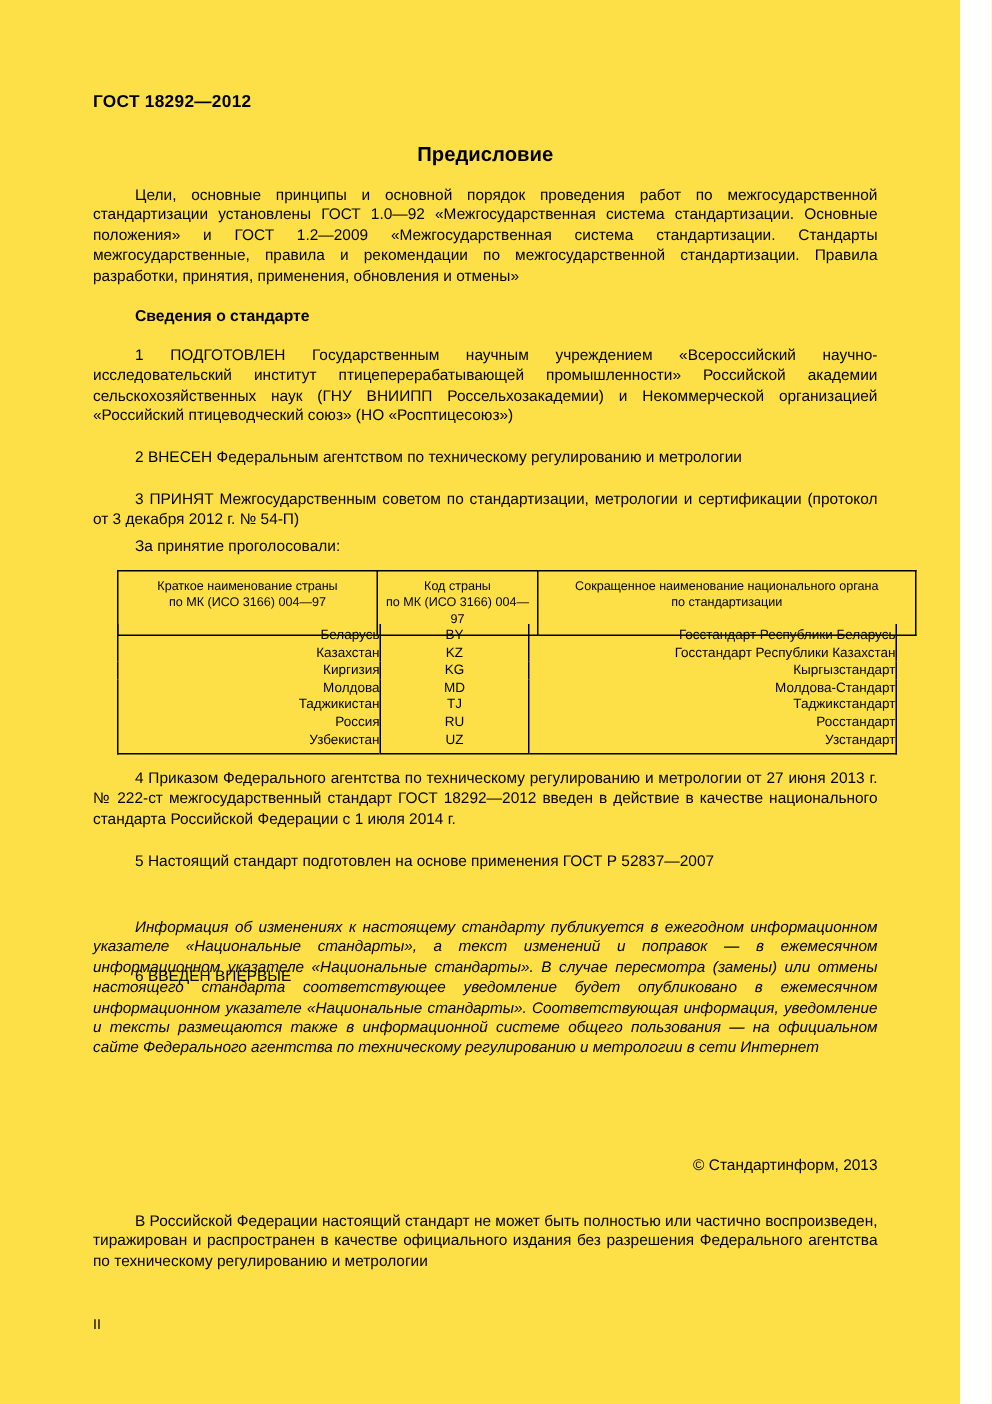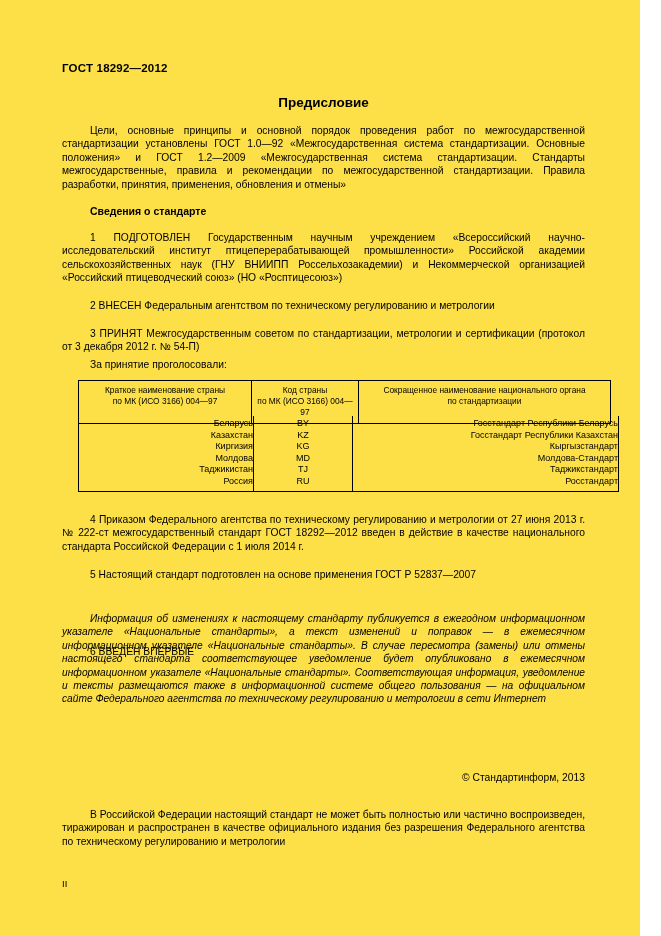--- a/index.html
+++ b/index.html
@@ -137,21 +137,21 @@
     border-right: 1px solid #000;
     padding-left: 10px;
   }
   .data-table td.c2 {
     width: 98px;
     border-right: 1px solid #000;
     text-align: center;
   }
   .data-table td.c3 {
     width: 243px;
-    padding-left: 22px;
+    padding-left: 1px;
   }
   .data-table tr:first-child td { padding-top: 2px; }
   .data-table tr:last-child td { padding-bottom: 3px; }
 </style>
 </head>
 <body>
 
 <div class="page">
 
   <div class="running-head">ГОСТ 18292—2012</div>
@@ -224,20 +224,25 @@
         <tr>
           <td class="c1">Таджикистан</td>
           <td class="c2">TJ</td>
           <td class="c3">Таджикстандарт</td>
         </tr>
         <tr>
           <td class="c1">Россия</td>
           <td class="c2">RU</td>
           <td class="c3">Росстандарт</td>
         </tr>
+        <tr>
+          <td class="c1">Узбекистан</td>
+          <td class="c2">UZ</td>
+          <td class="c3">Узстандарт</td>
+        </tr>
       </tbody>
   </table>
 
   <div class="body-block" style="top:513px;">
     <p>4  Приказом Федерального агентства по техническому регулированию и метрологии от 27 июня 2013 г. № 222-ст межгосударственный стандарт ГОСТ 18292—2012 введен в действие в качестве национального стандарта Российской Федерации с 1 июля 2014 г.</p>
   </div>
 
   <div class="body-block" style="top:568px;">
     <p>5  Настоящий стандарт подготовлен на основе применения ГОСТ Р 52837—2007</p>
   </div>

